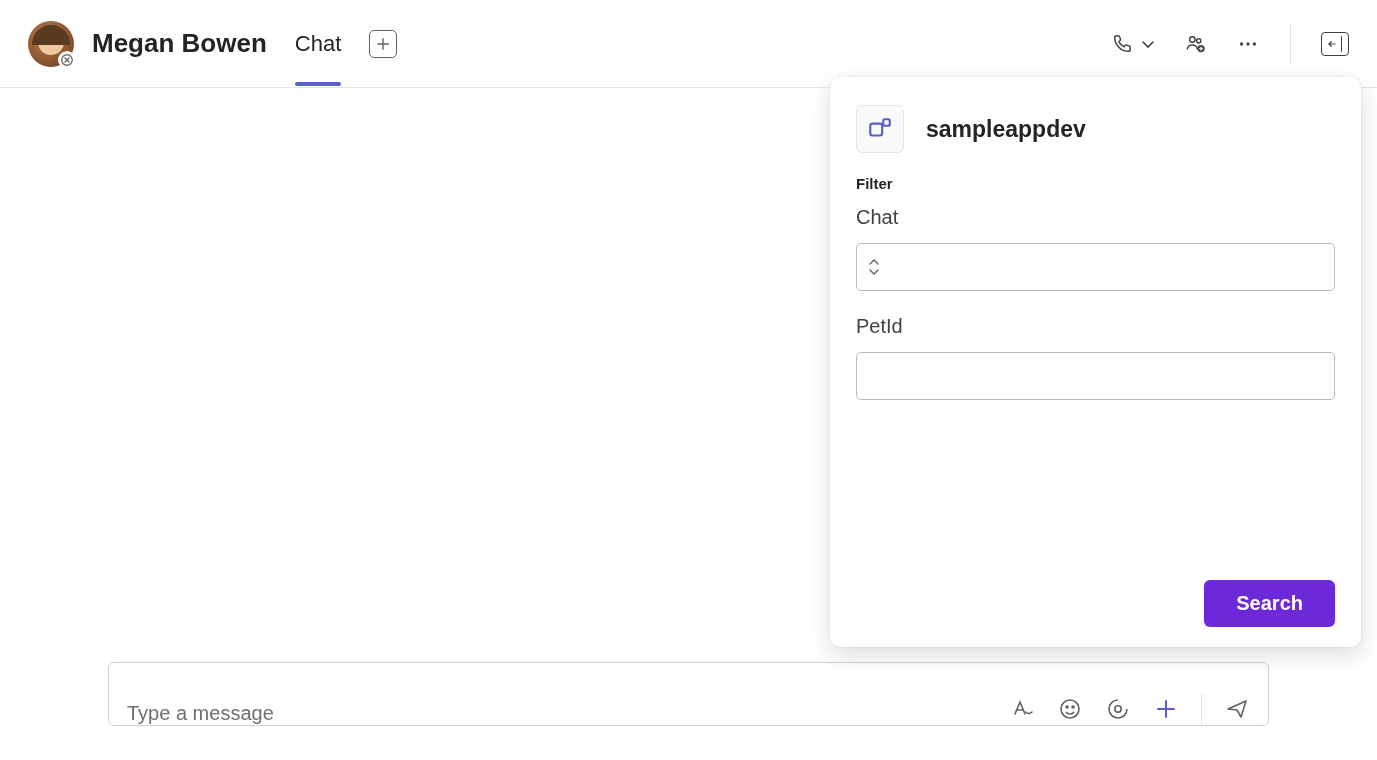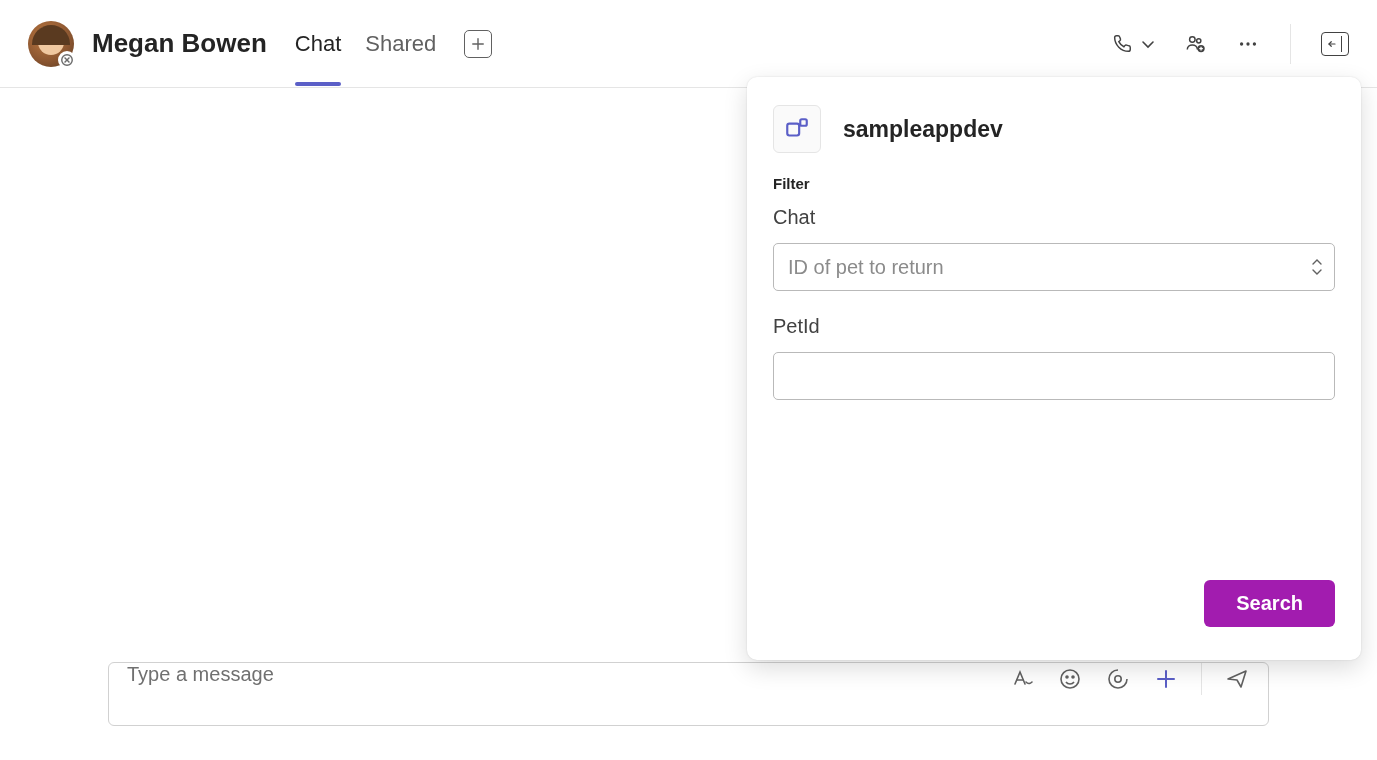--- a/index.html
+++ b/index.html
@@ -116,21 +116,21 @@
   
   .compose {
     position: absolute;
     left: 108px;
     right: 108px;
     bottom: 34px;
     height: 64px;
     border: 1px solid #d1d1d1;
     border-radius: 6px;
     display: flex;
-    align-items: flex-start;
+    align-items: flex-end;
     padding: 0 18px;
     background:#fff;
   }
   .compose-input {
     flex: 1;
     border: none;
     outline: none;
     font-size: 20px;
     color: #242424;
   }
@@ -139,25 +139,25 @@
   .ca-icon { width:26px;height:26px;color:#616161;cursor:pointer;display:flex;align-items:center;justify-content:center; }
   .ca-icon svg { width:24px;height:24px; }
   .ca-icon.plus { color:#5b5fc7; }
   .ca-divider { width:1px;height:32px;background:#e5e5e5; }
 
   
   .popup {
     position: absolute;
     top: 77px;
     right: 16px;
-    width: 614px;
+    width: 531px;
     background: #ffffff;
     border-radius: 10px;
     box-shadow: 0 8px 24px rgba(0,0,0,0.14), 0 0 2px rgba(0,0,0,0.12);
-    padding: 28px 26px 33px 26px;
+    padding: 28px 26px 20px 26px;
     display:flex;
     flex-direction:column;
   }
   .popup-header { display:flex; align-items:center; gap:22px; margin-bottom:22px; }
   .app-icon-box {
     width:48px;height:48px;border:1px solid #e5e5e5;border-radius:6px;
     display:flex;align-items:center;justify-content:center;background:#fafafa;
   }
   .app-icon-box svg { width:26px;height:26px; }
   .app-name { font-size:23px; font-weight:700; color:#242424; }
@@ -181,21 +181,21 @@
     width:34px;display:flex;flex-direction:column;align-items:center;gap:2px;
   }
   .spinner-col svg { width:12px;height:8px;stroke:#616161;cursor:pointer; }
   .text-input {
     border:1px solid #b9b9b9;border-radius:5px;height:48px;
     width:100%;font-size:20px;padding:0 14px;outline:none;
     background:#fff;
   }
   .popup-footer { display:flex; justify-content:flex-end; margin-top:180px; }
   .search-btn {
-    background:#a21caf;color:#fff;border:none;border-radius:6px;
+    background:#6d28d9;color:#fff;border:none;border-radius:6px;
     font-size:20px;font-weight:600;padding:12px 32px;cursor:pointer;
   }
 </style>
 </head>
 <body>
 
 <div class="header">
   <div class="avatar-wrap">
     <div class="avatar"></div>
     <div class="presence-badge">
@@ -203,21 +203,20 @@
         <circle cx="8" cy="8" r="6"></circle>
         <line x1="5.2" y1="5.2" x2="10.8" y2="10.8"></line>
         <line x1="10.8" y1="5.2" x2="5.2" y2="10.8"></line>
       </svg>
     </div>
   </div>
   <div class="chat-title">Megan Bowen</div>
 
   <div class="tabs">
     <div class="tab active">Chat</div>
-    <div class="tab">Shared</div>
     <div class="add-tab-btn">
       <svg viewBox="0 0 16 16" fill="none" stroke-width="1.6" stroke-linecap="round">
         <line x1="8" y1="2" x2="8" y2="14"></line>
           <line x1="2" y1="8" x2="14" y2="8"></line>
       </svg>
     </div>
   </div>
 
   <div class="header-actions">
     <div class="call-group">
@@ -306,21 +305,20 @@
         <rect x="15" y="3" width="6" height="6" rx="1.4" stroke="#5b5fc7" stroke-width="2"></rect>
       </svg>
     </div>
     <div class="app-name">sampleappdev</div>
   </div>
 
   <div class="filter-heading">Filter</div>
 
   <div class="field-label">Chat</div>
   <div class="number-input-wrap">
-    <input class="number-input" type="text" placeholder="ID of pet to return" style="">
     <div class="spinner-col">
       <svg viewBox="0 0 12 8" fill="none" stroke-width="1.4" stroke-linecap="round">
           <polyline points="2,6 6,2 10,6"></polyline>
         </svg>
       <svg viewBox="0 0 12 8" fill="none" stroke-width="1.4" stroke-linecap="round">
           <polyline points="2,2 6,6 10,2"></polyline>
         </svg>
     </div>
   </div>
 

